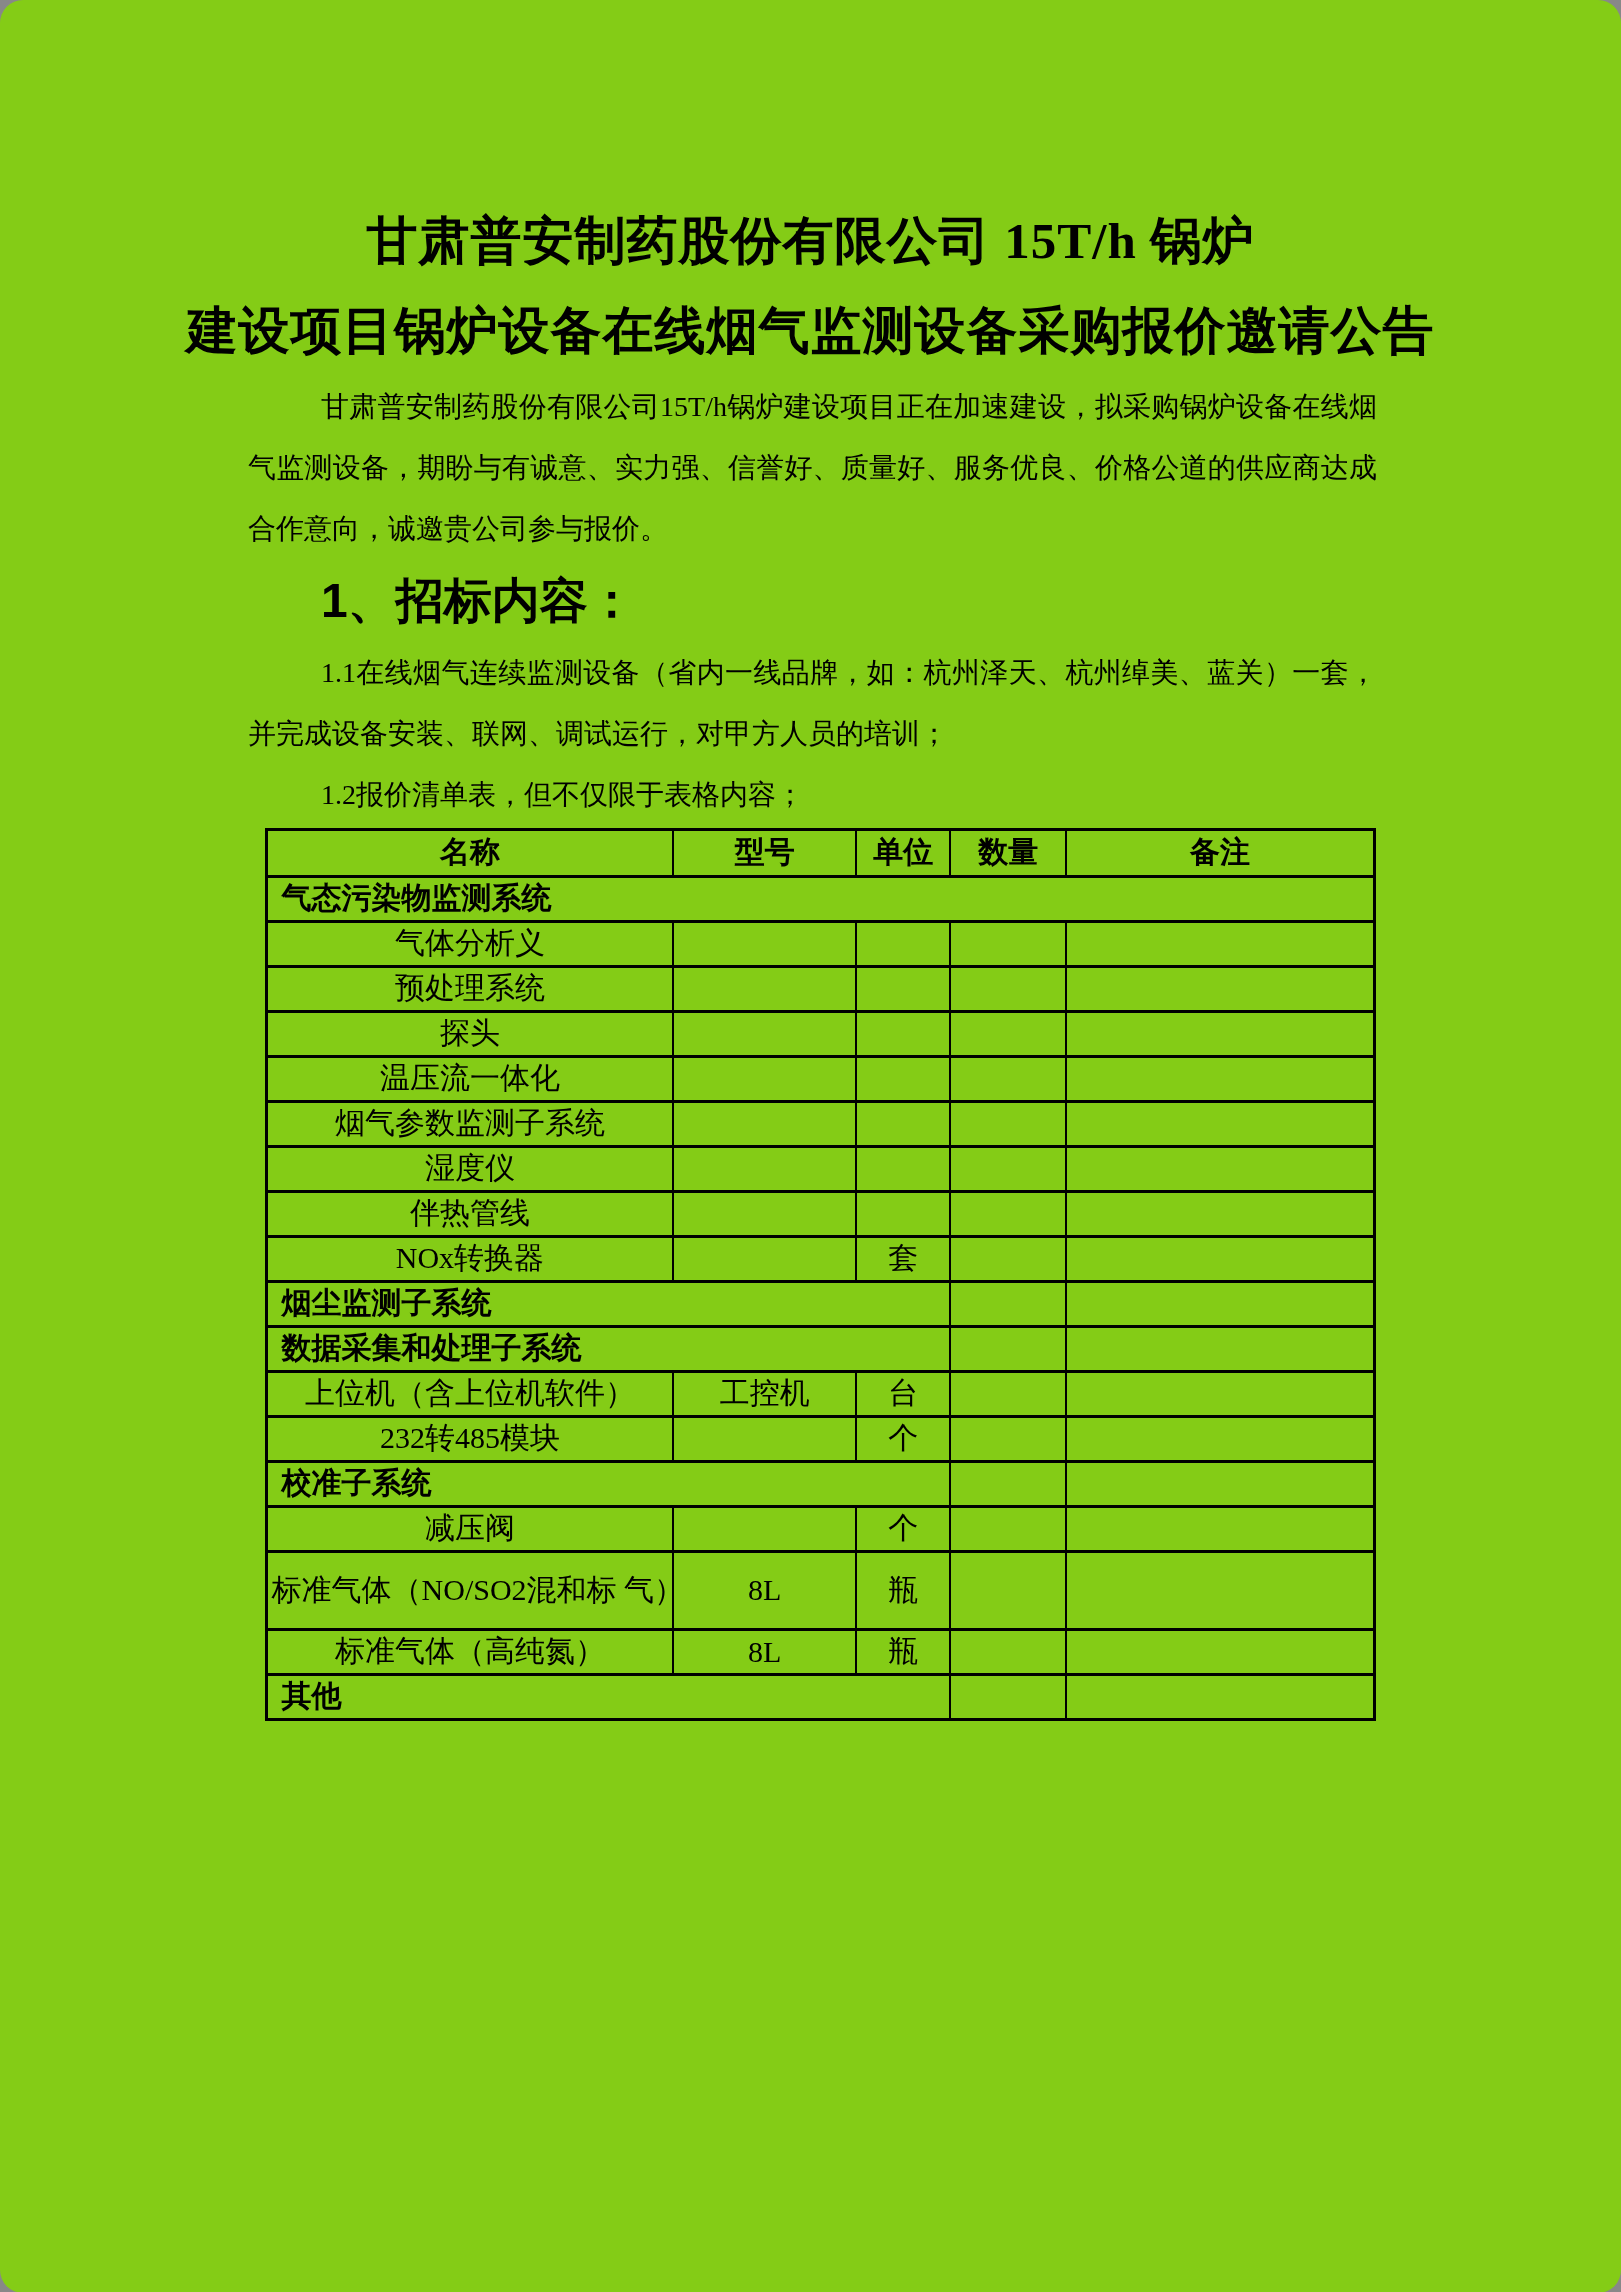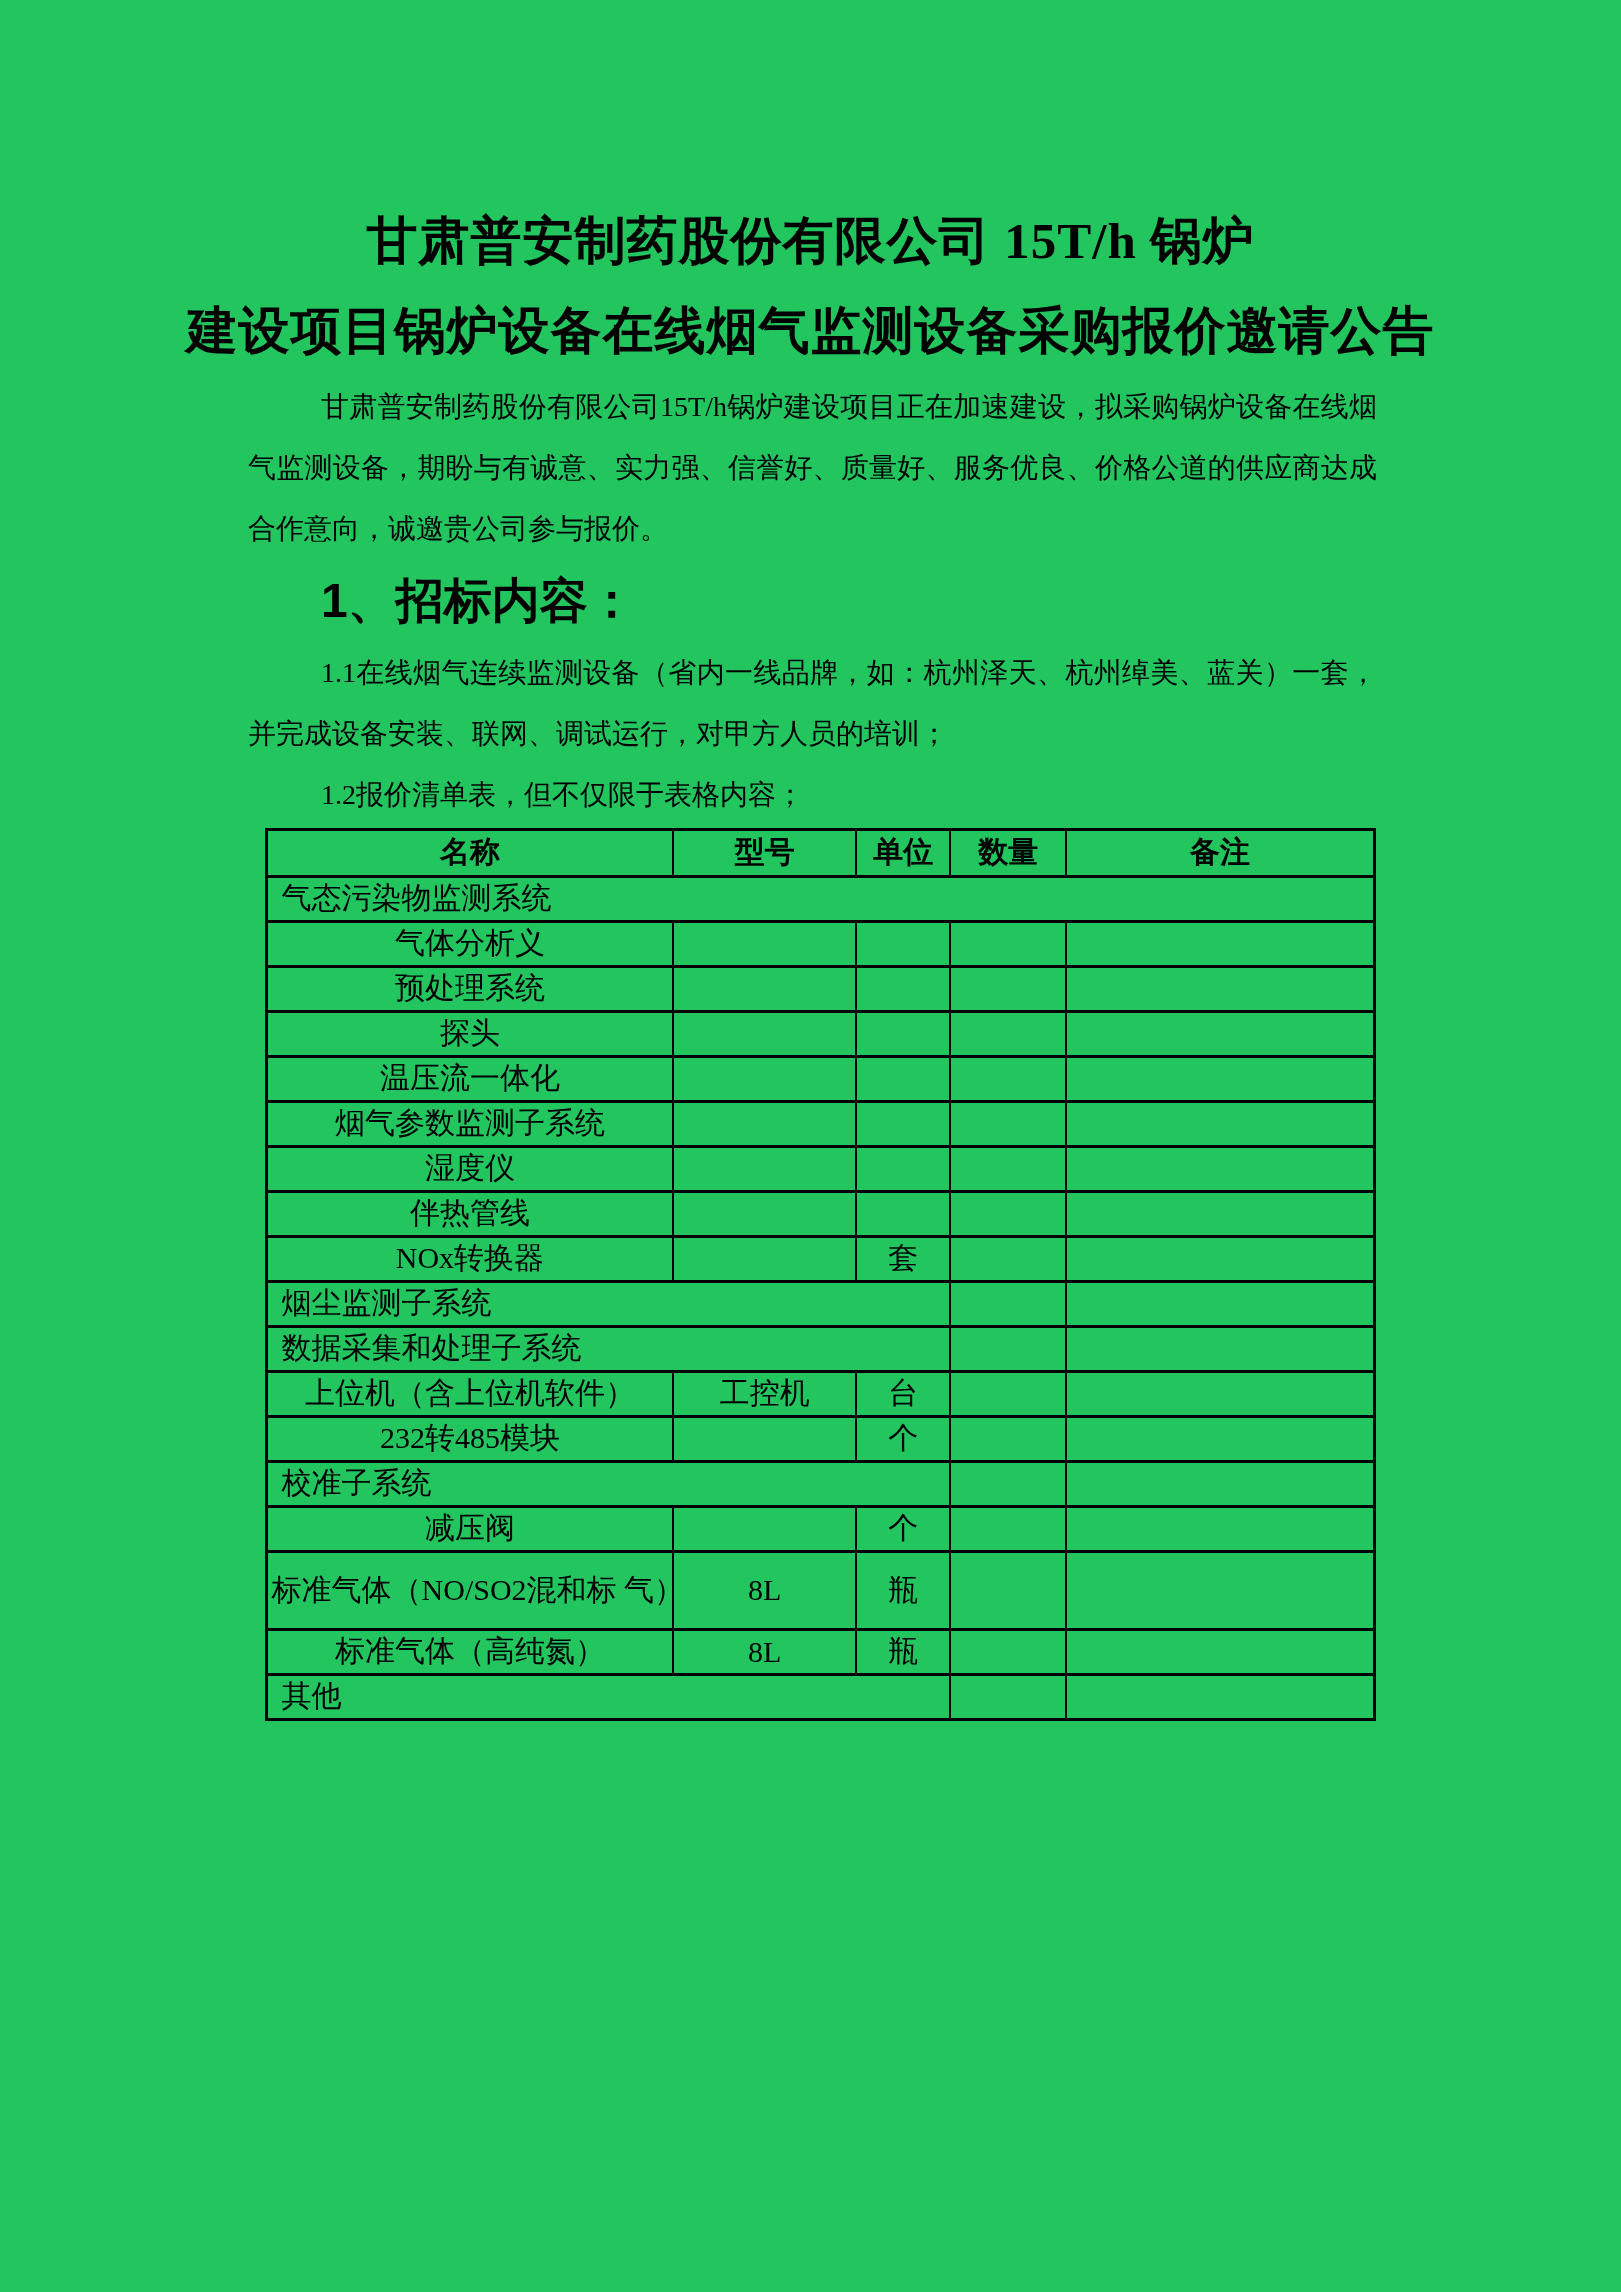--- a/index.html
+++ b/index.html
@@ -1,24 +1,25 @@
 <!DOCTYPE html>
 <html><head>
 <meta charset="utf-8">
 <style>
   * { margin:0; padding:0; box-sizing:border-box; }
   html,body { background:#888; }
   .page {
     position:relative;
     width:1621px; height:2293px;
     margin:0 auto;
-    background:#22c55e;
+    background:#84cc16;
     color:#000000;
     font-family:"Liberation Serif","DejaVu Serif",serif;
     overflow:hidden;
+    border-radius:23px;
   }
   .titles { margin-top:196px; text-align:center; }
   .doc-title {
     font-size:51px;
     font-weight:bold;
     line-height:90px;
     letter-spacing:1px;
     white-space:nowrap;
   }
   .content { margin:0 244px 0 248px; }
@@ -57,21 +58,21 @@
     overflow:hidden;
     white-space:nowrap;
   }
   table.quote th {
     font-weight:bold;
     height:47px;
     font-family:"Liberation Sans","DejaVu Sans",sans-serif;
   }
   table.quote tr.section-row td {
     text-align:left;
-    font-weight:normal;
+    font-weight:bold;
     padding-left:13.7px;
     font-family:"Liberation Sans","DejaVu Sans",sans-serif;
   }
   table.quote tr.tall td { height:78px; }
   .c-name  { width:407px; }
   .c-model { width:183px; }
   .c-unit  { width:94px;  }
   .c-qty   { width:116px; }
   .c-note  { width:308px; }
 </style>

